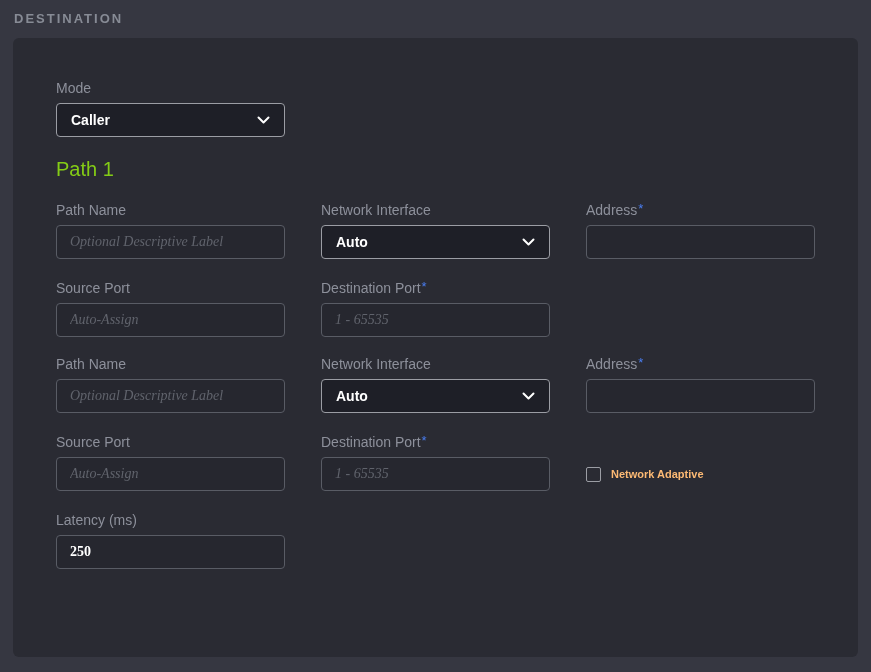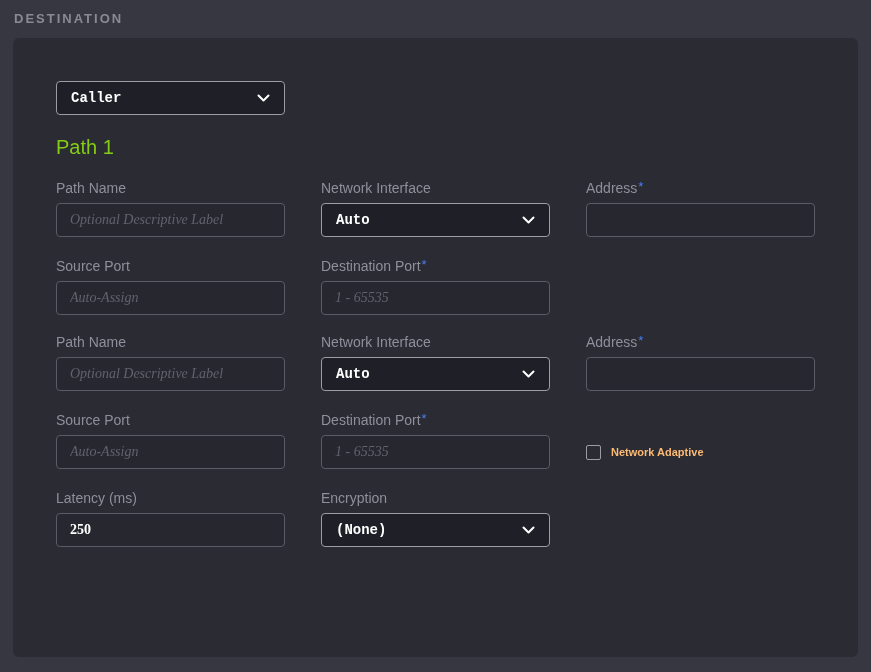--- a/index.html
+++ b/index.html
@@ -77,21 +77,21 @@
     width:229px;height:34px;
     background:#1e1f27;
     border:1px solid #9b9da4;
     border-radius:4px;
     display:flex;align-items:center;
     padding:0 36px 0 14px;
     cursor:pointer;
   }
   .select .select-value{
     color:#ffffff;font-size:14px;font-weight:600;
-    white-space:nowrap;overflow:hidden;font-family:Liberation Mono, monospace;
+    white-space:nowrap;overflow:hidden;
   }
   .select .chev{
     position:absolute;right:14px;top:50%;
     margin-top:-4px;
     width:13px;height:9px;
     display:block;
   }
   .checkbox-field .spacer{height:22px;}
   .checkbox-row{
     height:34px;
@@ -116,20 +116,21 @@
 <body>
 
 <div class="page">
 
   <div class="section-title">DESTINATION</div>
 
   <div class="panel">
 
     <div class="grid row-a">
       <div class="field">
+        <span class="field-label">Mode</span>
         <div class="select">
           <span class="select-value">Caller</span>
           <svg class="chev" viewBox="0 0 13 9">
               <polyline points="1.5,1.5 6.5,6.5 11.5,1.5" fill="none" stroke="#ffffff" stroke-width="2" stroke-linecap="round" stroke-linejoin="round"></polyline>
             </svg>
         </div>
       </div>
       <div></div>
     </div>
 
@@ -204,26 +205,17 @@
           <span class="checkbox-label">Network Adaptive</span>
         </div>
       </div>
     </div>
 
     <div class="grid row-f">
       <div class="field">
         <span class="field-label">Latency (ms)</span>
         <input class="text-input" type="text" value="250" style="">
       </div>
-      <div class="field">
-        <span class="field-label">Encryption</span>
-        <div class="select">
-          <span class="select-value">(None)</span>
-          <svg class="chev" viewBox="0 0 13 9">
-              <polyline points="1.5,1.5 6.5,6.5 11.5,1.5" fill="none" stroke="#ffffff" stroke-width="2" stroke-linecap="round" stroke-linejoin="round"></polyline>
-            </svg>
-        </div>
-      </div>
       <div></div>
     </div>
 
   </div>
 </div>
 
 </body></html>

